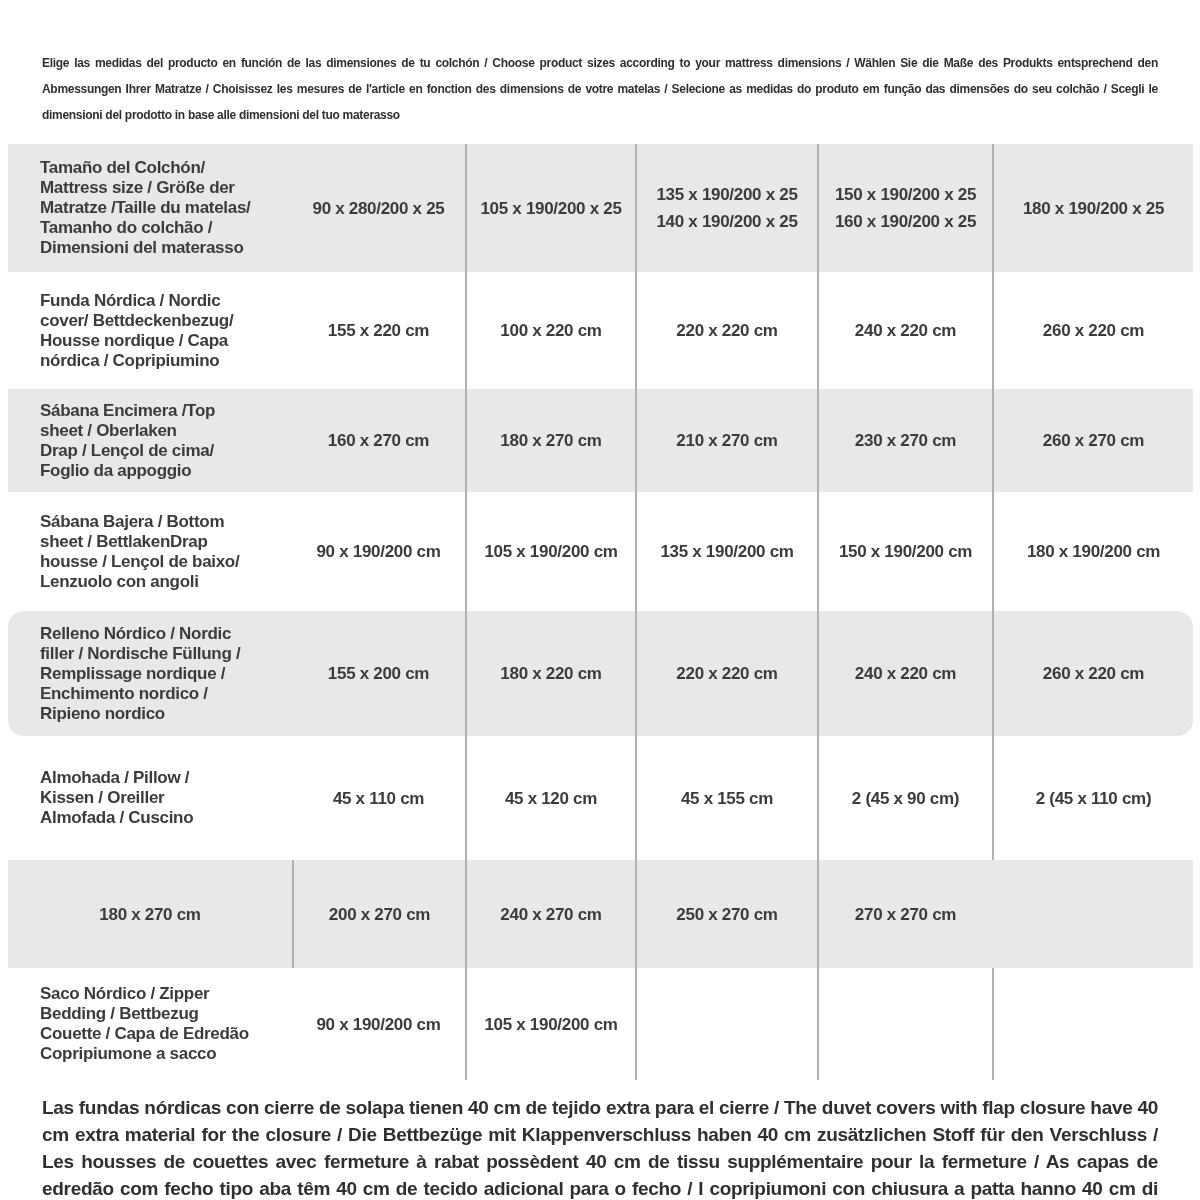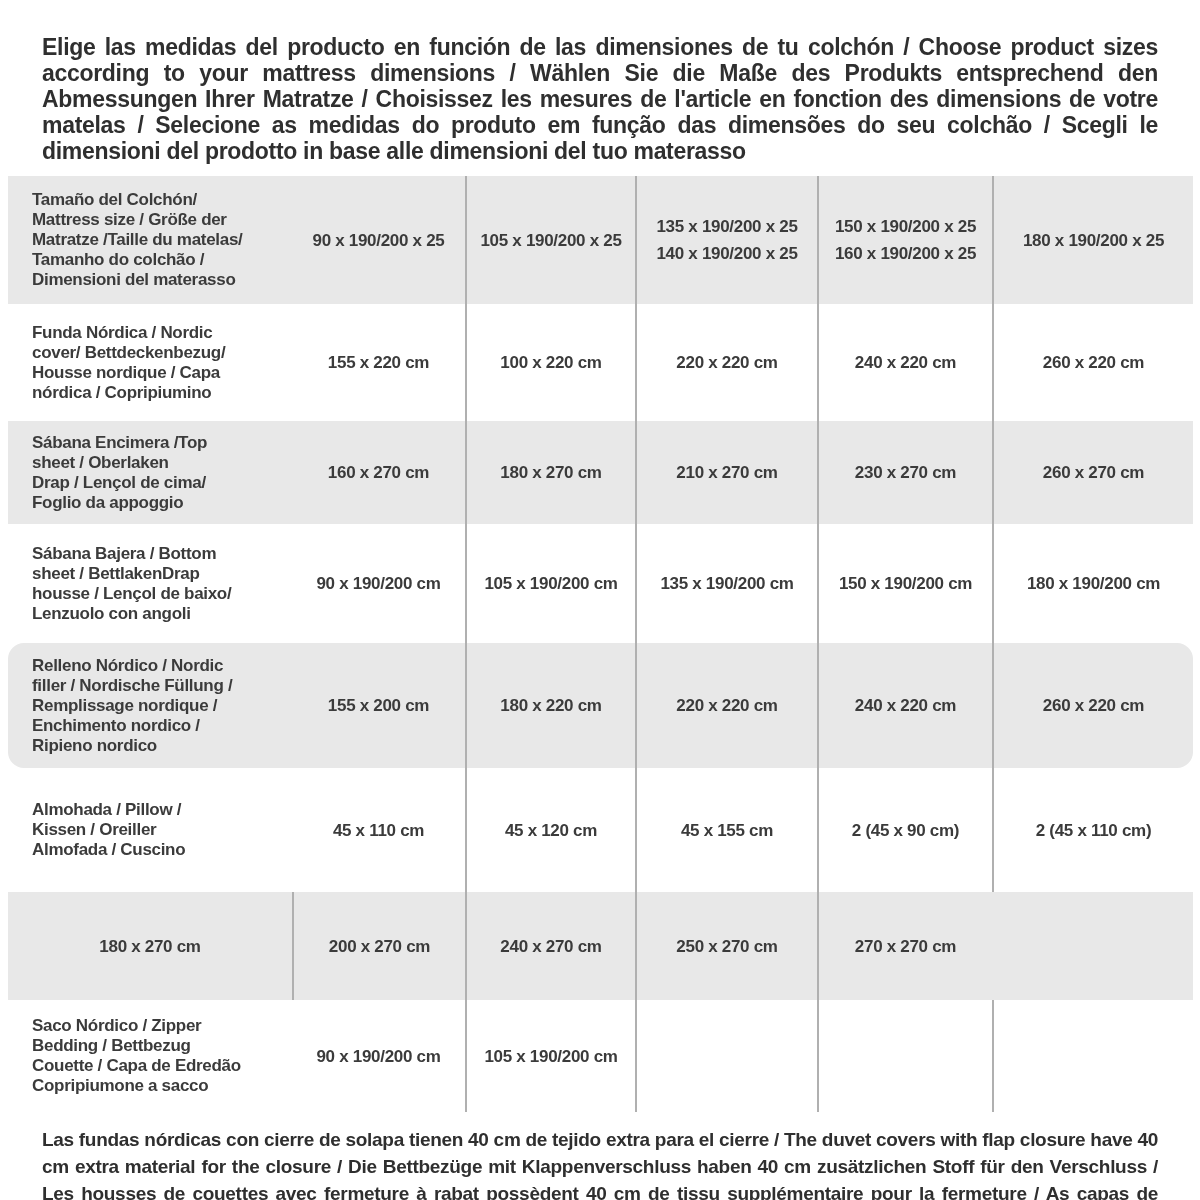--- a/index.html
+++ b/index.html
@@ -3,23 +3,23 @@
 <meta charset="utf-8">
 <style>
   * { margin: 0; padding: 0; box-sizing: border-box; }
   html, body {
     width: 1200px; height: 1200px;
     background: #ffffff;
     font-family: "Liberation Sans", sans-serif;
     overflow: hidden;
   }
   .intro {
-    margin: 0 42px;
+    margin: 16px 42px;
     padding-top: 34px;
-    font-size: 23px;
+    font-size: 12px;
     font-weight: 700;
     line-height: 26px;
     letter-spacing: -0.3px;
     color: var(--text-dark, #2f2f2f);
     text-align: justify;
   }
   .size-table {
     margin: 12px 7px 0 8px;
     width: 1185px;
   }
@@ -37,21 +37,21 @@
   .h7 { height: 108px; }
   .h8 { height: 112px; }
   .cell {
     display: flex;
     align-items: center;
     color: var(--text-table, #3b3b3b);
     font-weight: 700;
     white-space: pre-line;
   }
   .cell.label {
-    padding-left: 24px;
+    padding-left: 32px;
     font-size: 17px;
     line-height: 20px;
     letter-spacing: -0.3px;
     justify-content: flex-start;
   }
   .cell.val {
     justify-content: center;
     text-align: center;
     font-size: 17px;
     line-height: 27px;
@@ -74,21 +74,21 @@
 <div class="intro">Elige las medidas del producto en función de las dimensiones de tu colchón / Choose product sizes according to your mattress dimensions / Wählen Sie die Maße des Produkts entsprechend den Abmessungen Ihrer Matratze / Choisissez les mesures de l'article en fonction des dimensions de votre matelas / Selecione as medidas do produto em função das dimensões do seu colchão / Scegli le dimensioni del prodotto in base alle dimensioni del tuo materasso</div>
 
 <div class="size-table">
 
   <div class="row shaded h1">
     <div class="cell label">Tamaño del Colchón/
 Mattress size / Größe der
 Matratze /Taille du matelas/
 Tamanho do colchão /
 Dimensioni del materasso</div>
-    <div class="cell val">90 x 190/200 x 25</div>
+    <div class="cell val">90 x 280/200 x 25</div>
     <div class="cell val bdr">105 x 190/200 x 25</div>
     <div class="cell val bdr">135 x 190/200 x 25
 140 x 190/200 x 25</div>
     <div class="cell val bdr">150 x 190/200 x 25
 160 x 190/200 x 25</div>
     <div class="cell val bdr">180 x 190/200 x 25</div>
   </div>
 
   <div class="row h2">
     <div class="cell label">Funda Nórdica /  Nordic

